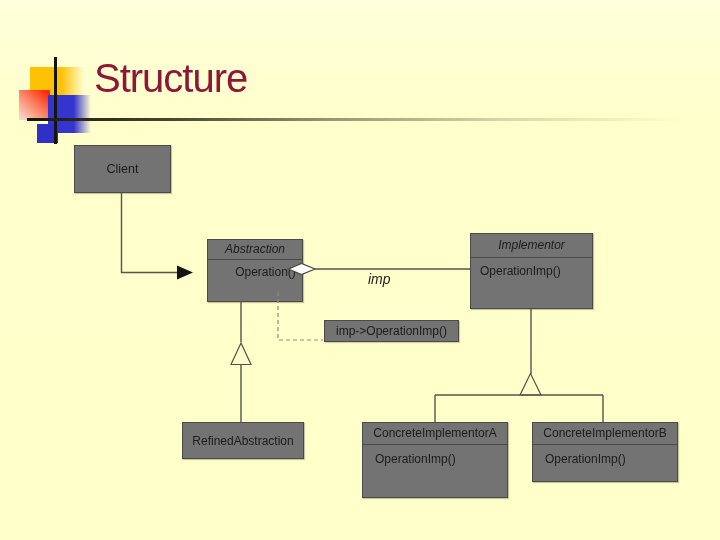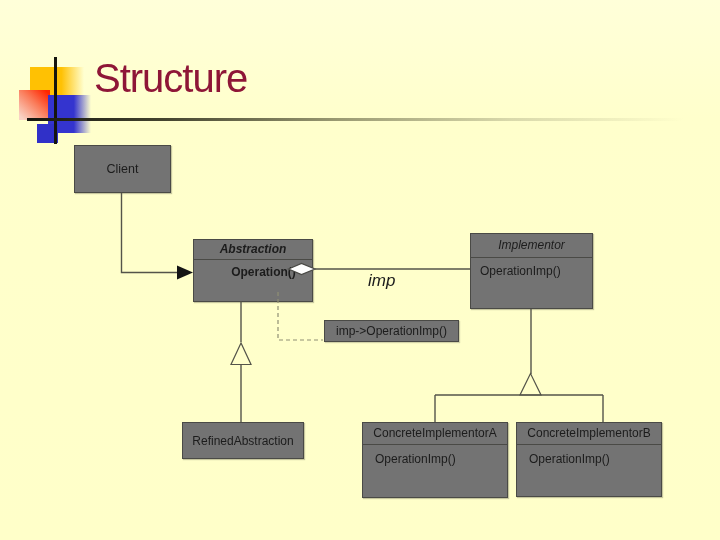--- a/index.html
+++ b/index.html
@@ -29,35 +29,35 @@
     position:absolute;box-sizing:border-box;background:#737373;
     border:1px solid #4a4a46;box-shadow:1px 1px 1px rgba(130,130,105,.45);
     font-size:12px;color:#1c1c1c;
   }
   .uml-head{border-bottom:1px solid #4a4a46;text-align:center;overflow:hidden;white-space:nowrap;}
   .italic{font-style:italic;}
   .uml-body{white-space:nowrap;}
   .center-lbl{display:flex;align-items:center;justify-content:center;height:100%;}
 
   .box-client{left:74px;top:145px;width:97px;height:48px;font-size:12.5px;}
-  .box-abstraction{left:193px;top:239px;width:120px;height:63px;font-weight:bold;}
+  .box-abstraction{left:207px;top:239px;width:96px;height:63px;}
   .box-abstraction .uml-head{height:19px;line-height:19px;}
   .box-abstraction .uml-body{padding-top:5px;text-align:center;margin-left:21px;}
   .box-implementor{left:470px;top:233px;width:123px;height:76px;}
   .box-implementor .uml-head{height:23px;line-height:23px;}
   .box-implementor .uml-body{padding:6px 0 0 9px;}
   .box-note{left:324px;top:320px;width:135px;height:22px;box-shadow:1px 1px 1px rgba(130,130,105,.35);}
   .box-refined{left:182px;top:422px;width:122px;height:37px;text-align:right;}
   .box-concrete-a{left:362px;top:422px;width:146px;height:76px;}
-  .box-concrete-b{left:516px;top:422px;width:146px;height:75px;}
+  .box-concrete-b{left:532px;top:422px;width:146px;height:60px;}
   .box-concrete-a .uml-head,.box-concrete-b .uml-head{height:21px;line-height:21px;}
   .box-concrete-a .uml-body,.box-concrete-b .uml-body{padding:7px 0 0 12px;}
 
   .edge-label{
-    position:absolute;left:368px;top:271px;font-size:17px;
+    position:absolute;left:368px;top:271px;font-size:14px;
     font-style:italic;color:#1c1c1c;
   }
   
   .overlay{position:absolute;left:0;top:0;pointer-events:none;}
   .overlay path{fill:none;stroke:#54544a;stroke-width:1.4;}
   .overlay path.dashed{stroke:#8f8f74;stroke-width:1.2;stroke-dasharray:4 3;}
   .overlay polygon.solid-arrow{fill:#141414;stroke:none;}
   .overlay polygon.hollow{fill:none;stroke:#54544a;stroke-width:1.2;}
   .overlay polygon.diamond{fill:#ffffff;stroke:#4a4a46;stroke-width:1.2;}
 </style>

